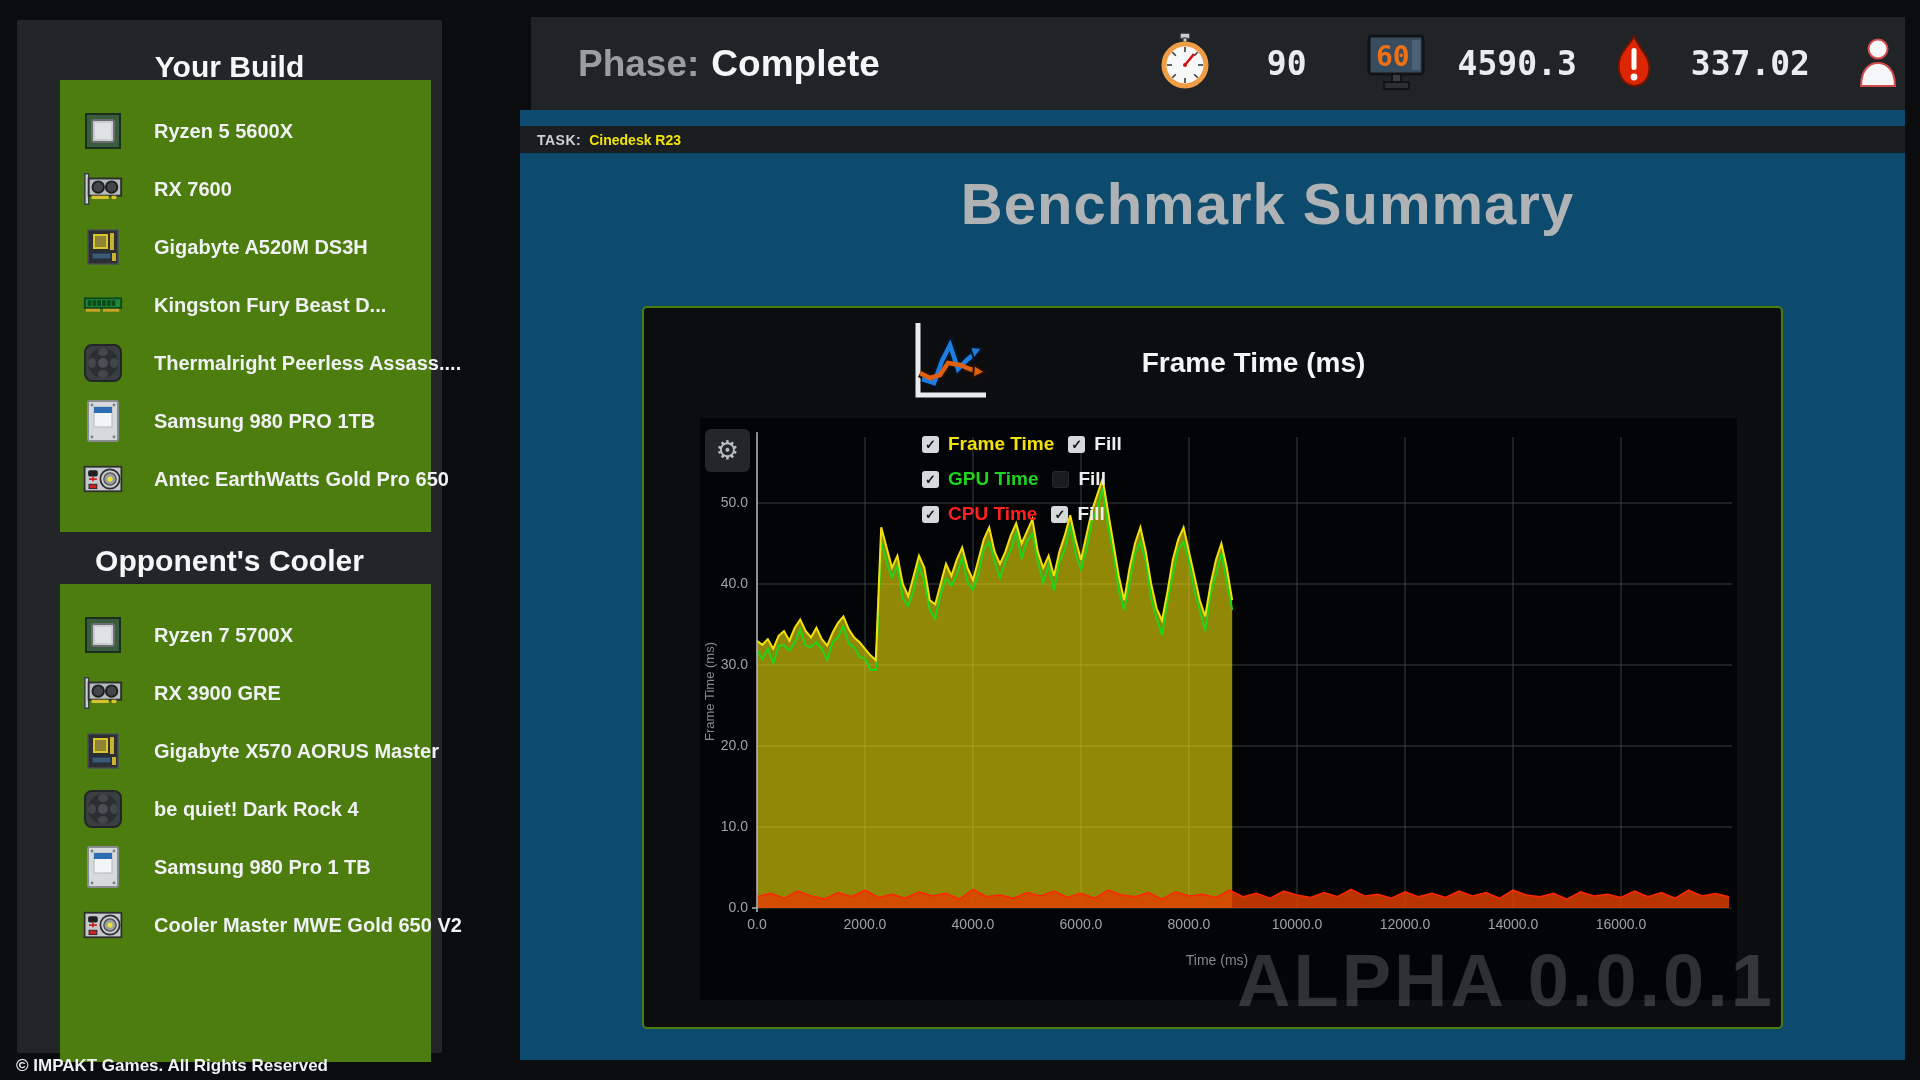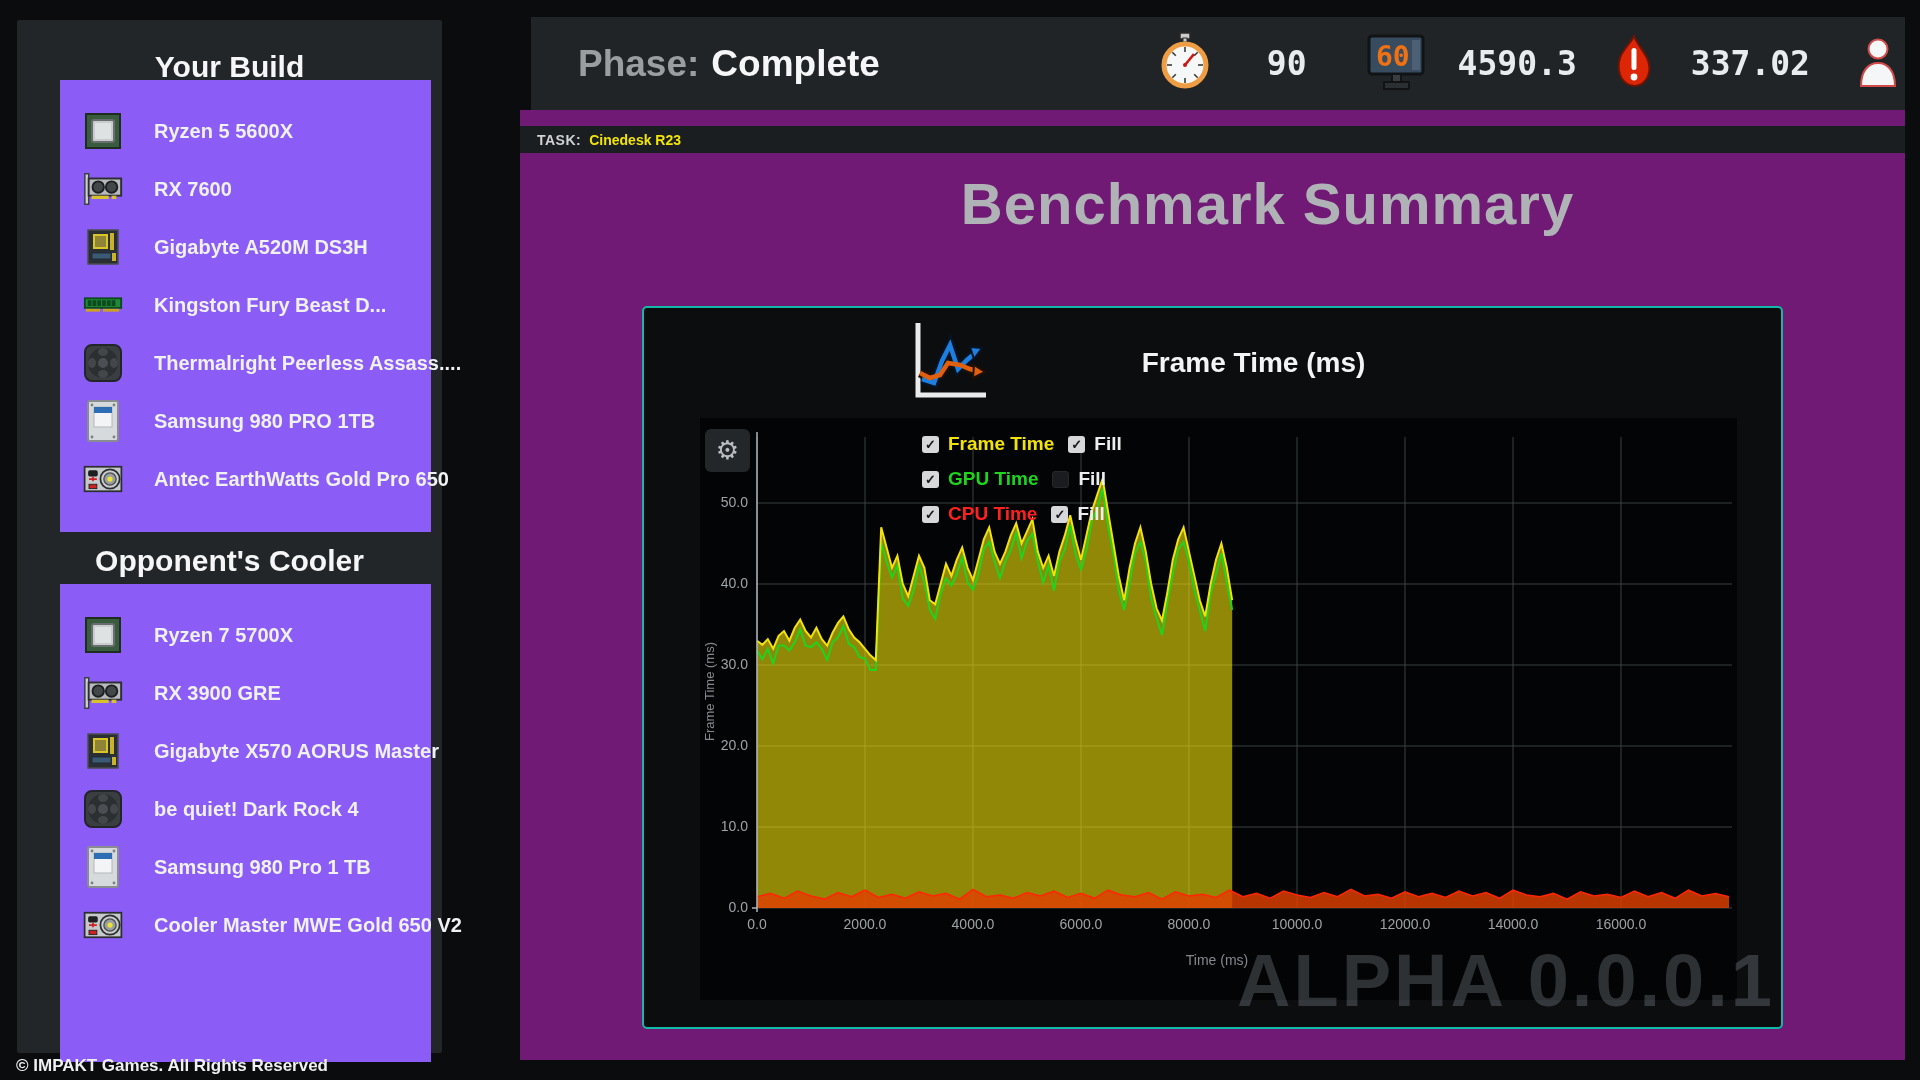--- a/index.html
+++ b/index.html
@@ -3,44 +3,44 @@
 <meta charset="utf-8">
 <style>
   * { margin:0; padding:0; box-sizing:border-box; }
   html,body { width:1920px; height:1080px; background:#0a0c0e; overflow:hidden;
     font-family:"Liberation Sans", sans-serif; }
   .abs { position:absolute; }
 
   
   #sidebar { left:17px; top:20px; width:425px; height:1033px; background:#222629; border-radius:2px; }
   .side-head { width:100%; text-align:center; font-size:30px; font-weight:bold; color:#f5f6f7; }
-  .side-panel { left:43px; width:371px; background:#8b5cf6; padding-top:22px; }
+  .side-panel { left:43px; width:371px; background:#4d7c0f; padding-top:22px; }
   .comp-row { height:58px; display:flex; align-items:center; padding-left:22px; }
   .comp-ico { width:42px; height:42px; display:flex; align-items:center; justify-content:center; flex:0 0 42px; }
   .comp-label { margin-left:30px; font-size:20px; font-weight:bold; color:#f0f1f2; white-space:nowrap; }
 
   
   #topbar { left:531px; top:17px; width:1374px; height:93px; background:#202427; display:flex; align-items:center; }
   #phase-wrap { margin-left:47px; font-size:37px; font-weight:bold; }
   #phase-label { color:#9b9ea1; }
   #phase-value { color:#f4f6f7; margin-left:12px; }
   #stats { margin-left:auto; display:flex; align-items:center; }
   .stat-num { font-family:"DejaVu Sans Mono", monospace; font-weight:bold; font-size:33px; color:#e9ecee; }
 
   
-  #main { left:520px; top:110px; width:1385px; height:950px; background:#701a75; }
+  #main { left:520px; top:110px; width:1385px; height:950px; background:#0c4a6e; }
   #task-strip { left:0; top:16px; width:100%; height:27px; background:#1b1e21; display:flex; align-items:center; padding-left:17px; }
   #task-label { font-size:14px; font-weight:bold; color:#d0d2d4; letter-spacing:0.5px; }
   #task-value { font-size:14px; font-weight:bold; color:#f2e406; margin-left:8px; }
   #page-title { left:0; top:60px; width:100%; text-align:center; font-size:58px; font-weight:bold;
     color:#b0b3b6; transform:translateX(55px); letter-spacing:1px; }
 
   
   #chart-panel { left:122px; top:196px; width:1141px; height:723px; background:#0c0d0f;
-    border:2px solid #14b8a6; border-radius:5px; }
+    border:2px solid #4d7c0f; border-radius:5px; }
   #panel-header { left:0; top:10px; width:100%; height:90px; display:flex; align-items:center;
     justify-content:center; transform:translateX(-78px); }
   #panel-title { font-size:28px; font-weight:bold; color:#f2f4f5; margin-left:150px; }
 
   #chart-canvas { left:56px; top:110px; width:1037px; height:582px; background:#030405; }
   #gear-btn { left:5px; top:11px; width:45px; height:43px; background:#24272a; border-radius:6px;
     display:flex; align-items:center; justify-content:center; font-size:26px; color:#b9bec3; cursor:pointer; }
 
   #legend { left:222px; top:12px; display:flex; flex-direction:column; gap:7px; }
   .leg-row { display:flex; align-items:center; height:28px; }

